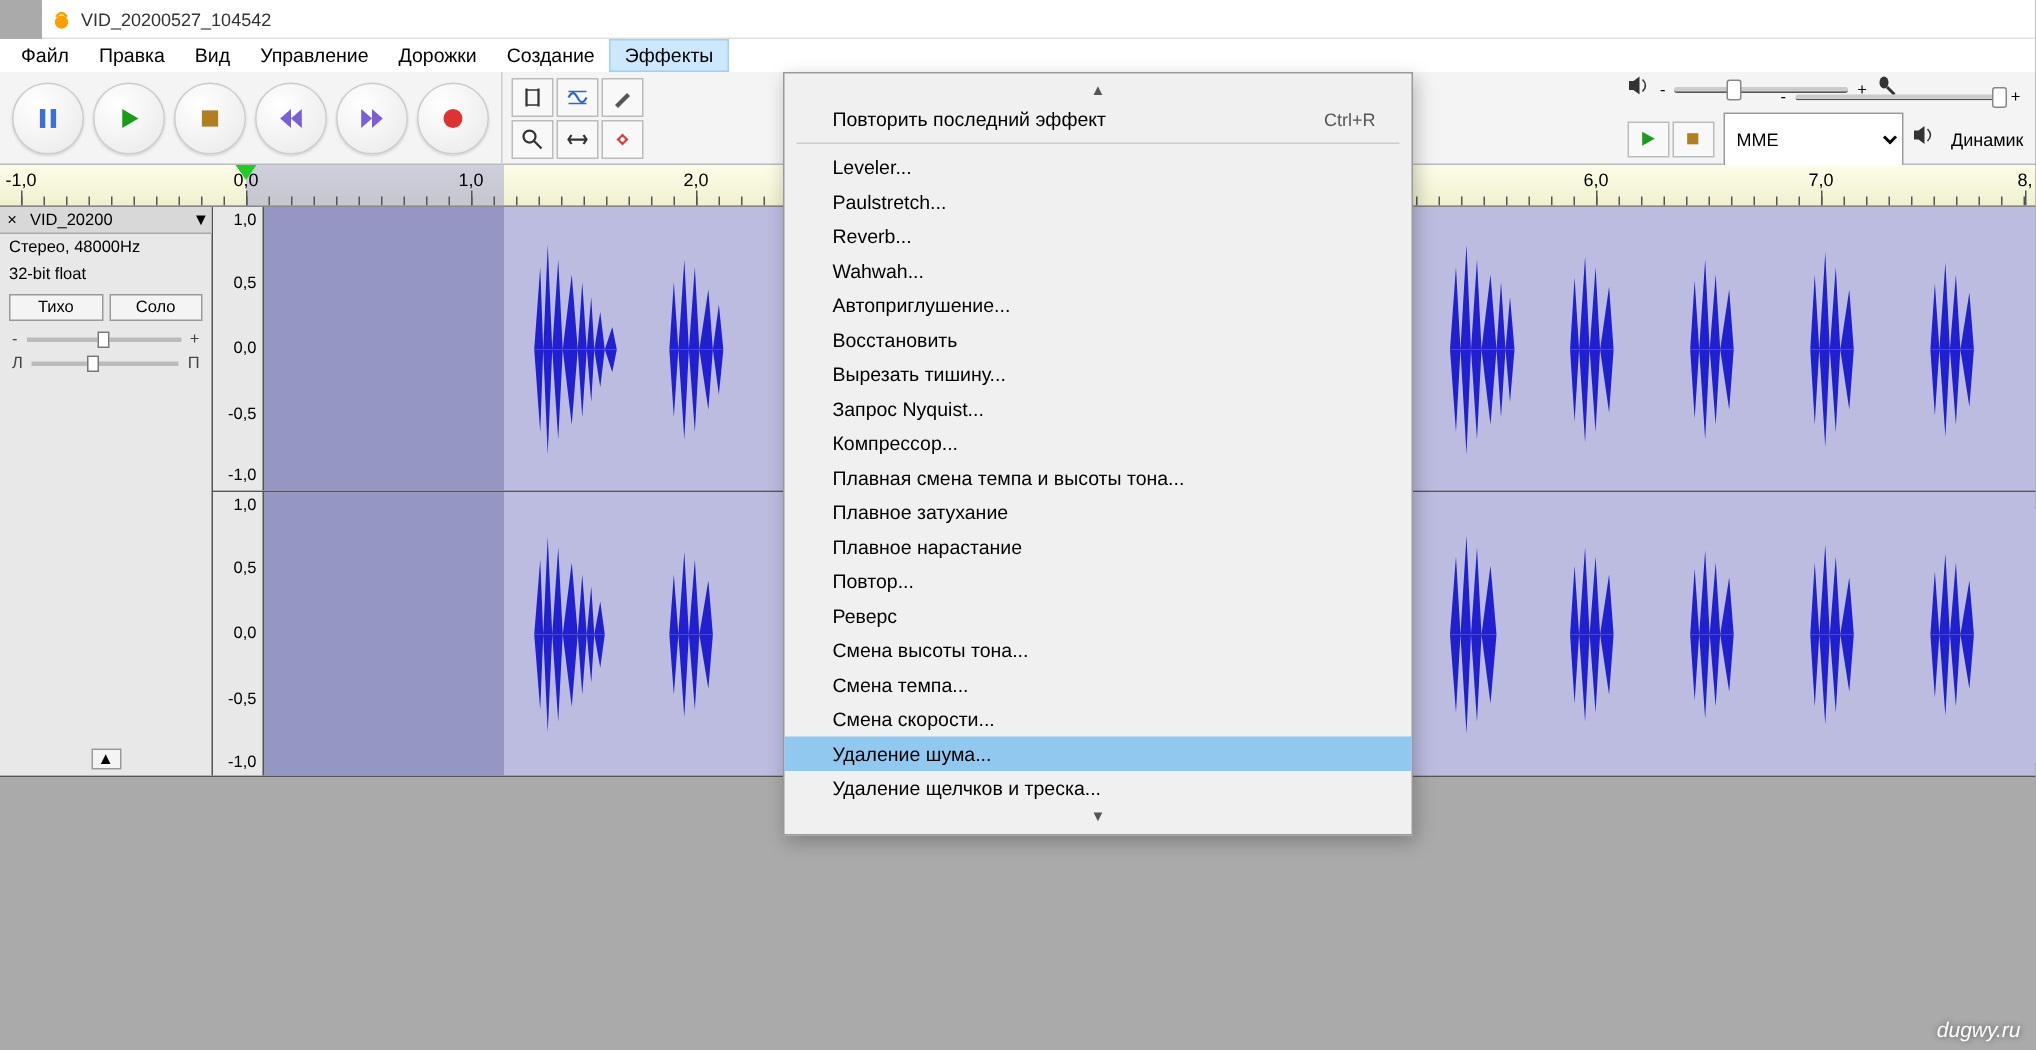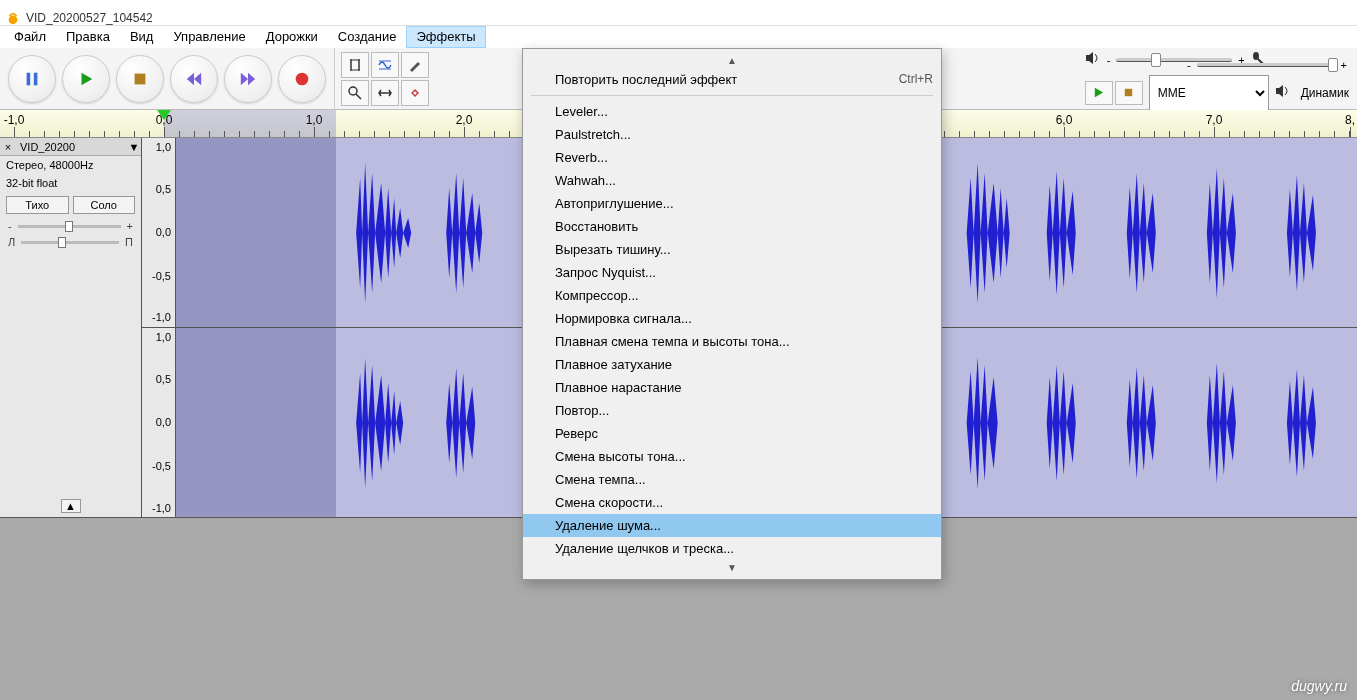--- a/index.html
+++ b/index.html
@@ -1,19 +1,19 @@
 <!DOCTYPE html>
 <html><head>
 <meta charset="utf-8">
 <style>
 * { box-sizing: border-box; margin: 0; padding: 0; font-family: "Segoe UI", Tahoma, sans-serif; }
 body { background: #aaa; width: 1357px; height: 700px; overflow: hidden; position: relative; }
 
 
-.titlebar { background: #fff; height: 26px; display: flex; align-items: flex-end; padding: 0 6px; border-bottom: 1px solid #e0e0e0; }
+.titlebar { background: #fff; height: 26px; display: flex; align-items: center; padding: 0 6px; border-bottom: 1px solid #e0e0e0; margin-left: 28px; }
 .app-icon { width: 14px; height: 14px; margin-right: 6px; }
 .app-icon svg { width: 14px; height: 14px; }
 .title-text { font-size: 12px; color: #333; }
 
 
 .menubar { background: #fff; height: 22px; display: flex; align-items: stretch; padding: 0 4px; }
 .menu-item { padding: 3px 10px; font-size: 13px; color: #000; cursor: default; }
 .menu-item.open { background: #cce8ff; border: 1px solid #99d1ff; padding: 2px 9px; }
 
 
@@ -69,21 +69,21 @@
 
 .wave-area { flex: 1; position: relative; background: #bcbce0; overflow: hidden; }
 .wave-sel { position: absolute; top: 0; bottom: 0; background: rgba(80,80,140,.35); }
 
 
 .watermark { position: absolute; bottom: 6px; right: 10px; font-size: 14px; color: #fff; text-shadow: 0 0 4px rgba(0,0,0,.5); font-style: italic; }
 
 
 .dropdown { position: absolute; top: 48px; left: 522px; width: 420px; background: #f0f0f0; border: 1px solid #999; box-shadow: 2px 4px 12px rgba(0,0,0,.25); z-index: 100; padding: 4px 0; }
 .dropdown .scroll-arrow { text-align: center; font-size: 10px; color: #555; padding: 2px 0; }
-.dropdown .dd-item { display: flex; padding: 4px 8px 4px 32px; font-size: 13px; color: #000; cursor: default; position: relative; }
+.dropdown .dd-item { display: flex; align-items: center; padding: 4px 24px 4px 32px; font-size: 13px; color: #000; cursor: default; position: relative; }
 .dropdown .dd-item.highlight { background: #90c8f0; }
 .dropdown .dd-item .shortcut { margin-left: auto; color: #555; font-size: 12px; }
 .dropdown .sep { height: 1px; background: #ccc; margin: 4px 8px; }
 
 </style>
 </head>
 <body>
 
 <div class="titlebar">
   <span class="app-icon">
@@ -463,21 +463,20 @@
   <div id="dd-items">
       <div class="dd-item">Leveler...</div>
       <div class="dd-item">Paulstretch...</div>
       <div class="dd-item">Reverb...</div>
       <div class="dd-item">Wahwah...</div>
       <div class="dd-item">Автоприглушение...</div>
       <div class="dd-item">Восстановить</div>
       <div class="dd-item">Вырезать тишину...</div>
       <div class="dd-item">Запрос Nyquist...</div>
       <div class="dd-item">Компрессор...</div>
-      <div class="dd-item">Нормировка сигнала...</div>
       <div class="dd-item">Плавная смена темпа и высоты тона...</div>
       <div class="dd-item">Плавное затухание</div>
       <div class="dd-item">Плавное нарастание</div>
       <div class="dd-item">Повтор...</div>
       <div class="dd-item">Реверс</div>
       <div class="dd-item">Смена высоты тона...</div>
       <div class="dd-item">Смена темпа...</div>
       <div class="dd-item">Смена скорости...</div>
       <div class="dd-item highlight">Удаление шума...</div>
       <div class="dd-item">Удаление щелчков и треска...</div>

